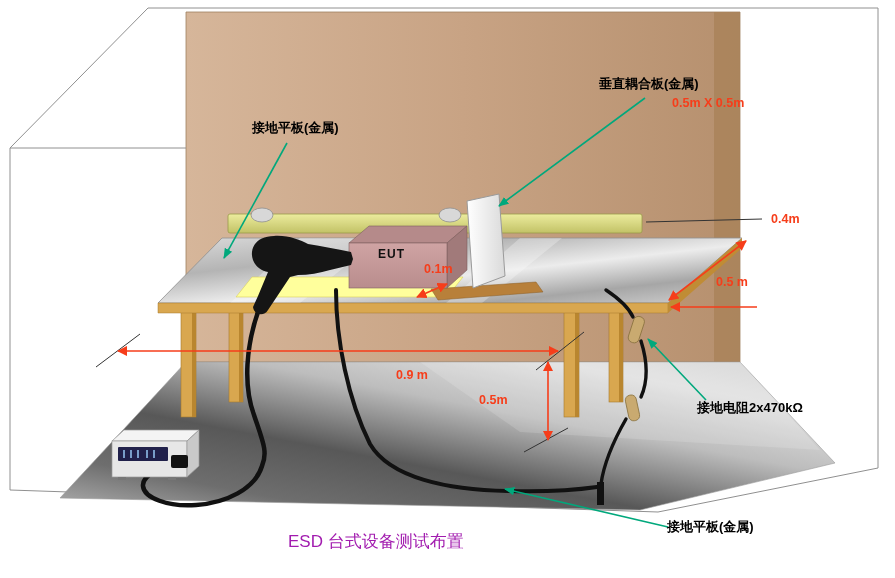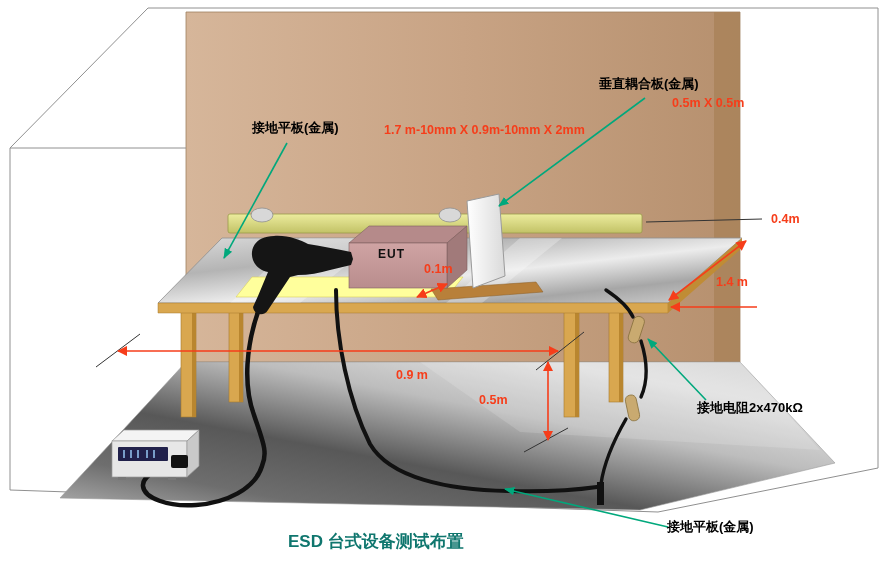--- a/index.html
+++ b/index.html
@@ -5,21 +5,21 @@
   html,body{margin:0;padding:0;background:#ffffff;}
   .stage{
     position:relative;width:895px;height:578px;background:#ffffff;overflow:hidden;
     font-family:"Liberation Sans","DejaVu Sans",sans-serif;
   }
   .stage svg{position:absolute;left:0;top:0;}
   .lbl{position:absolute;white-space:nowrap;line-height:1.15;}
   .zh{font-size:13px;font-weight:bold;color:#000000;text-align:right;}
   .red{font-size:12.5px;font-weight:bold;color:#f63d1a;}
   .eut{font-size:12px;font-weight:bold;color:#101010;letter-spacing:1px;text-align:center;}
-  .ttl{font-size:17px;font-weight:bold;color:#0f766e;}
+  .ttl{font-size:17px;font-weight:normal;color:#a21caf;}
 </style>
 </head>
 <body>
 
 <div class="stage">
 
 <svg width="895" height="578" viewBox="0 0 895 578">
   <defs>
     <linearGradient id="wallG" x1="0" y1="0" x2="1" y2="0">
       <stop offset="0" stop-color="#d6b69a"></stop>
@@ -161,25 +161,24 @@
 
   <g stroke="#00a87c" stroke-width="1.6" fill="none">
     <line x1="287" y1="143" x2="224" y2="258" marker-end="url(#mg)"></line>
     <line x1="645" y1="98" x2="499" y2="206" marker-end="url(#mg)"></line>
     <line x1="706" y1="400" x2="648" y2="339" marker-end="url(#mg)"></line>
     <line x1="668" y1="527" x2="505" y2="489" marker-end="url(#mg)"></line>
   </g>
 </svg>
 
 <div class="lbl zh" style="left:252px;top:121px">接地平板(金属)</div>
-<div class="lbl red" style="left:384px;top:123px">1.7 m-10mm X 0.9m-10mm X 2mm</div>
 <div class="lbl zh" style="left:599px;top:77px">垂直耦合板(金属)</div>
 <div class="lbl red" style="left:672px;top:96px">0.5m X 0.5m</div>
 <div class="lbl red" style="left:771px;top:212px">0.4m</div>
-<div class="lbl red" style="left:716px;top:275px">1.4 m</div>
+<div class="lbl red" style="left:716px;top:275px">0.5 m</div>
 <div class="lbl red" style="left:424px;top:262px">0.1m</div>
 <div class="lbl red" style="left:396px;top:368px">0.9 m</div>
 <div class="lbl red" style="left:479px;top:393px">0.5m</div>
 <div class="lbl zh" style="left:697px;top:401px">接地电阻2x470kΩ</div>
 <div class="lbl zh" style="left:667px;top:520px">接地平板(金属)</div>
 <div class="lbl eut" style="left:378px;top:248px">EUT</div>
 <div class="lbl ttl" style="left:288px;top:532px">ESD 台式设备测试布置</div>
 
 </div>
 

